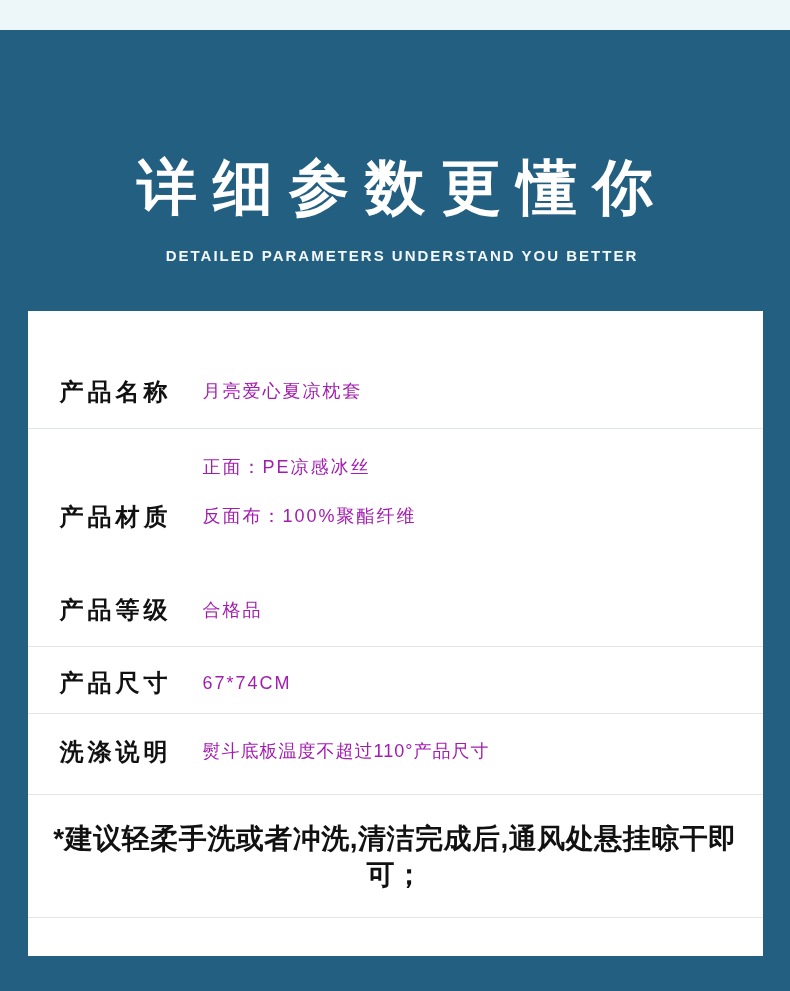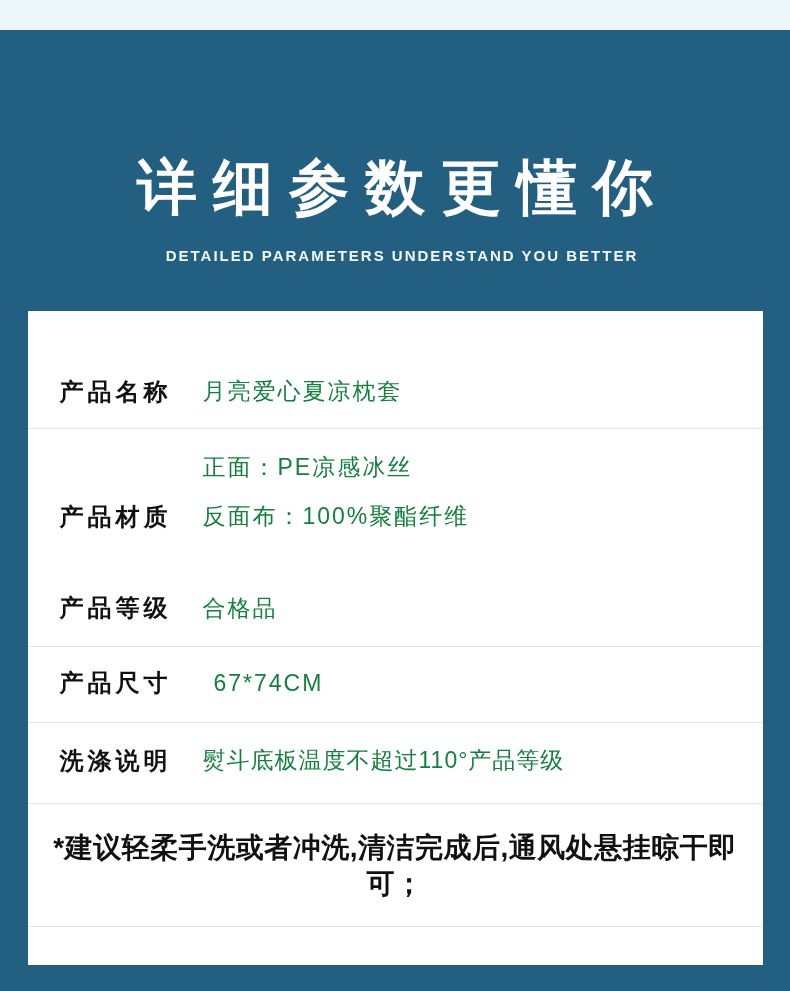--- a/index.html
+++ b/index.html
@@ -46,37 +46,37 @@
     flex:0 0 143px;
     width:143px;
     font-size:24px;
     font-weight:700;
     letter-spacing:4px;
     color:#111111;
     white-space:nowrap;
   }
   .value{
     flex:1;
-    font-size:23px;
+    font-size:18px;
     font-weight:500;
     letter-spacing:2px;
-    color:#15803d;
+    color:#a21caf;
   }
   .divider-b{border-bottom:1px solid #E1E7E9;}
 
   .row-name{padding-top:64px;padding-bottom:20px;}
   .row-name .label,.row-name .value{line-height:33px;}
 
   .row-material{padding-top:14px;padding-bottom:0;align-items:flex-end;}
   .row-material .label,.row-material .vline{line-height:49px;}
 
   .row-grade{padding-top:52px;padding-bottom:19px;}
-  .row-grade .label,.row-grade .value{line-height:34px;font-family:Liberation Mono, monospace;}
+  .row-grade .label,.row-grade .value{line-height:34px;}
 
-  .row-size{padding-top:19px;padding-bottom:22px;gap:11px;}
+  .row-size{padding-top:19px;padding-bottom:13px;}
   .row-size .label,.row-size .value{line-height:34px;}
 
   .row-wash{padding-top:15px;padding-bottom:20px;}
   .row-wash .label,.row-wash .vline{line-height:45px;}
   .row-wash .value{letter-spacing:1px;}
 
   .note{
     padding:26px 18px 24px;
     font-size:28px;
     line-height:36px;
@@ -120,21 +120,21 @@
     </div>
 
     <div class="row row-size divider-b">
       <div class="label">产品尺寸</div>
       <div class="value">67*74CM</div>
     </div>
 
     <div class="row row-wash divider-b">
       <div class="label">洗涤说明</div>
       <div class="value">
-        <div class="vline">熨斗底板温度不超过110°产品等级</div>
+        <div class="vline">熨斗底板温度不超过110°产品尺寸</div>
       </div>
     </div>
 
     <div class="note divider-b">*建议轻柔手洗或者冲洗,清洁完成后,通风处悬挂晾干即可；</div>
 
     <div class="card-bottom-pad"></div>
 
   </section>
 
 </div>

